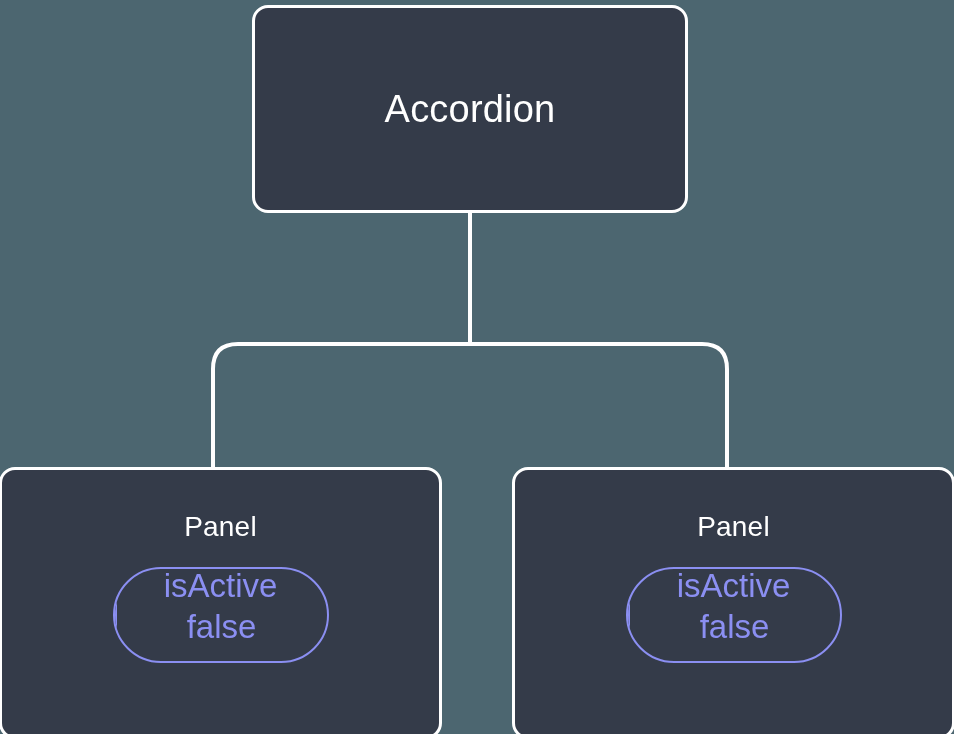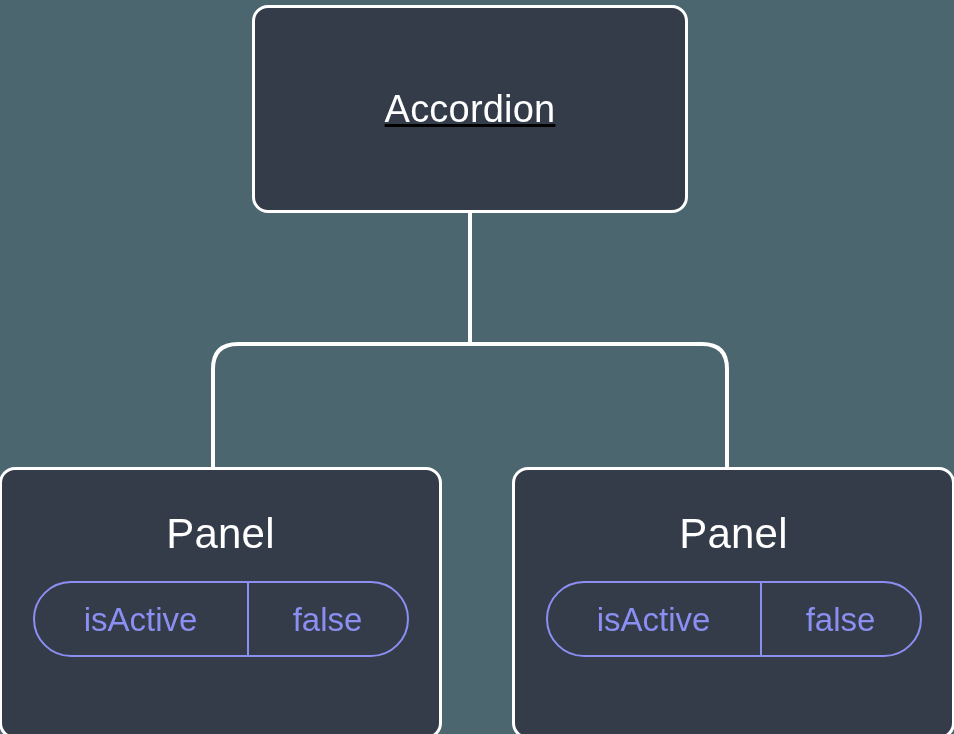--- a/index.html
+++ b/index.html
@@ -41,55 +41,55 @@
     flex-direction: column;
     align-items: center;
   }
   .node-root {
     left: 252px;
     top: 5px;
     width: 436px;
     height: 208px;
     justify-content: center;
     border-radius: 16px;
-    text-decoration: underline;
   }
   .node-child {
     top: 467px;
     width: 443px;
     height: 272px;
     border-radius: 16px;
     padding-top: 43px;
   }
   .node-child-left  { left: -1px; }
   .node-child-right { left: 512px; }
 
   .node-title {
     color: #ffffff;
     font-size: 38px;
     line-height: 1;
     letter-spacing: 0.2px;
     white-space: nowrap;
     font-weight: 400;
   }
   .node-child .node-title {
-    font-size: 42px;
+    font-size: 28px;
   }
 
   
   .prop-pill {
     margin-top: 26px;
     display: flex;
     align-items: stretch;
-    height: 76px;
+    height: 96px;
     border: 2px solid #8b8ff2;
     border-radius: 48px;
     box-sizing: border-box;
     background: transparent;
     overflow: hidden;
+    flex-direction: column;
   }
   .prop-key, .prop-value {
     display: flex;
     align-items: center;
     justify-content: center;
     color: #8b8ff2;
     font-size: 33px;
     line-height: 1;
     white-space: nowrap;
   }

